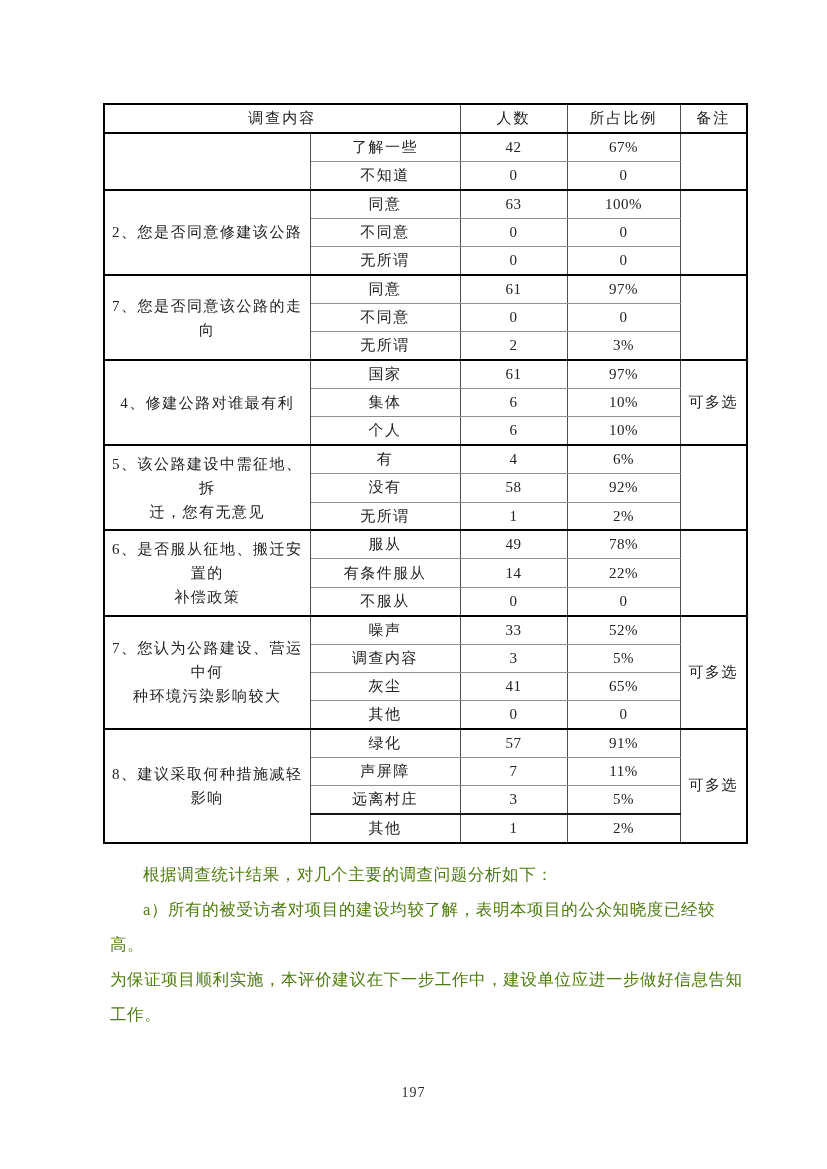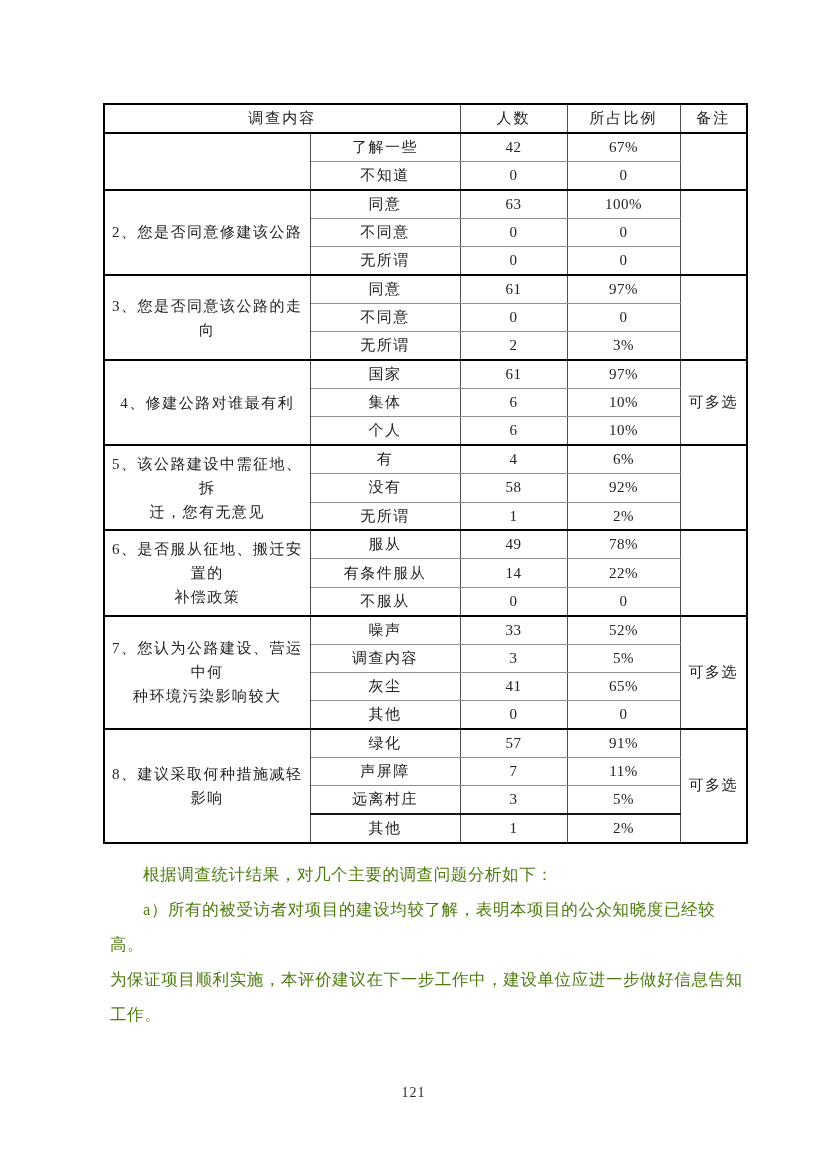--- a/index.html
+++ b/index.html
@@ -126,21 +126,21 @@
           <td class="opt">不同意</td>
           <td class="num">0</td>
           <td class="pct">0</td>
         </tr>
         <tr>
           <td class="opt">无所谓</td>
           <td class="num">0</td>
           <td class="pct">0</td>
         </tr>
         <tr class="group-start">
-          <td class="question" rowspan="3">3、您是否同意该公路的走向</td>
+          <td class="question" rowspan="3">7、您是否同意该公路的走向</td>
           <td class="opt">同意</td>
           <td class="num">61</td>
           <td class="pct">97%</td>
           <td class="remark" rowspan="3"></td>
         </tr>
         <tr>
           <td class="opt">不同意</td>
           <td class="num">0</td>
           <td class="pct">0</td>
         </tr>
@@ -250,15 +250,15 @@
       </tbody>
   </table>
 
   <div class="analysis">
     <p>根据调查统计结果，对几个主要的调查问题分析如下：</p>
     <p>a）所有的被受访者对项目的建设均较了解，表明本项目的公众知晓度已经较高。
 为保证项目顺利实施，本评价建议在下一步工作中，建设单位应进一步做好信息告知
 工作。</p>
   </div>
 
-  <div class="page-number">121</div>
+  <div class="page-number">197</div>
 
 </div>
 
 </body></html>

